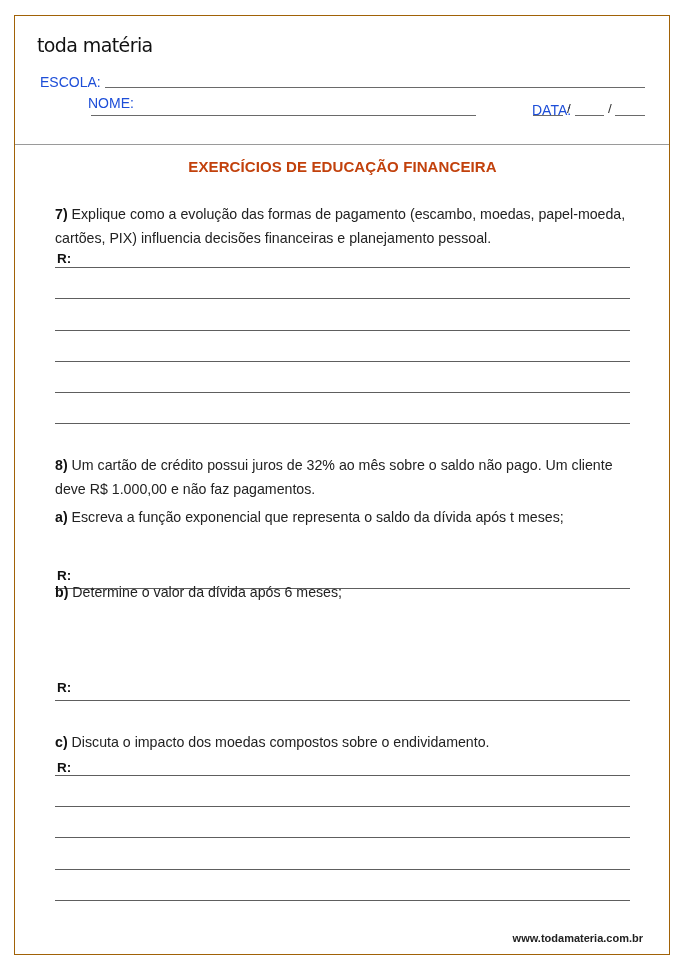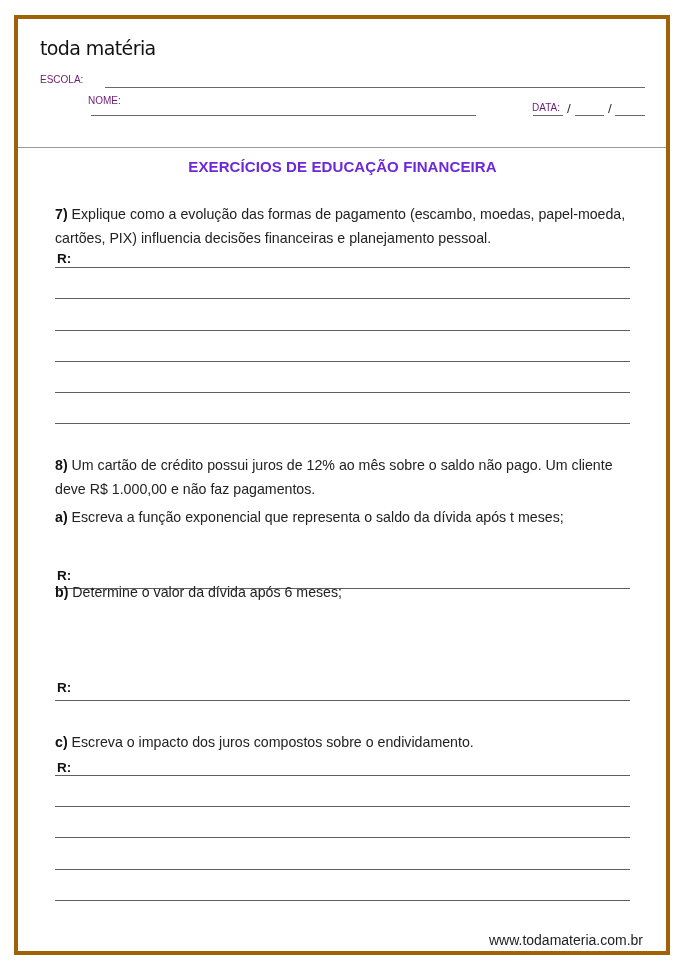--- a/index.html
+++ b/index.html
@@ -1,28 +1,28 @@
 <!DOCTYPE html>
 <html><head>
   <meta charset="utf-8">
   <style>
     html, body { margin: 0; padding: 0; background: #ffffff; }
     body { width: 685px; height: 967px; position: relative; font-family: "Liberation Sans", sans-serif; color: #1a1a1a; overflow: hidden; }
-    .sheet { position: absolute; left: 14px; top: 15px; width: 656px; height: 940px; border: 4px solid #a16207; box-sizing: border-box; }
+    .sheet { position: absolute; left: 14px; top: 15px; width: 656px; height: 940px; border: 1px solid #a16207; box-sizing: border-box; }
     .header-divider { position: absolute; left: 0; right: 0; top: 128px; height: 0; border-top: 1px solid #9a9a9a; }
     .logo { position: absolute; left: 22px; top: 18px; font-family: "DejaVu Sans", sans-serif; font-size: 19px; letter-spacing: -0.6px; color: #111; font-weight: normal; }
-    .field-label { position: absolute; font-size: 10px; color: #701a75; }
+    .field-label { position: absolute; font-size: 14px; color: #1d4ed8; }
     .field-line { position: absolute; height: 0; border-top: 1px solid #6a6a6a; }
     .slash { position: absolute; font-size: 13.5px; color: #333; }
-    .title { position: absolute; left: 0; right: 0; top: 158px; text-align: center; font-size: 15px; font-weight: bold; color: #6d28d9; letter-spacing: 0.1px; }
+    .title { position: absolute; left: 0; right: 0; top: 158px; text-align: center; font-size: 15px; font-weight: bold; color: #c2410c; letter-spacing: 0.1px; }
     .qtext { position: absolute; left: 55px; width: 580px; font-size: 14.2px; line-height: 24px; color: #222; }
     .qtext b { font-weight: bold; color: #111; }
     .rlabel { position: absolute; left: 57px; font-size: 13.5px; font-weight: bold; color: #111; }
     .aline { position: absolute; left: 55px; width: 575px; height: 0; border-top: 1.6px solid #5e5e5e; }
-    .footer { position: absolute; right: 42px; top: 932px; font-size: 14px; font-weight: normal; color: #222; }
+    .footer { position: absolute; right: 42px; top: 932px; font-size: 11px; font-weight: bold; color: #222; }
   </style>
 </head>
 <body>
 
 <div class="sheet">
   <div class="logo">toda matéria</div>
   <div class="header-divider"></div>
 </div>
 
 <span class="field-label" style="left:40px; top:74px;">ESCOLA:</span>
@@ -45,37 +45,37 @@
 </div>
 <span class="rlabel" style="top:251px;">R:</span>
 <div class="aline" style="top:267px;"></div>
 <div class="aline" style="top:298px;"></div>
 <div class="aline" style="top:330px;"></div>
 <div class="aline" style="top:361px;"></div>
 <div class="aline" style="top:392px;"></div>
 <div class="aline" style="top:423px;"></div>
 
 <div class="qtext" style="top:453px;">
-  <b>8)</b><span> Um cartão de crédito possui juros de 12% ao mês sobre o saldo não pago. Um cliente deve R$ 1.000,00 e não faz pagamentos.</span>
+  <b>8)</b><span> Um cartão de crédito possui juros de 32% ao mês sobre o saldo não pago. Um cliente deve R$ 1.000,00 e não faz pagamentos.</span>
 </div>
 
 <div class="qtext" style="top:505px;">
   <b>a)</b><span> Escreva a função exponencial que representa o saldo da dívida após t meses;</span>
 </div>
 <span class="rlabel" style="top:568px;">R:</span>
 <div class="aline" style="top:588px;"></div>
 
 <div class="qtext" style="top:580px;">
   <b>b)</b><span> Determine o valor da dívida após 6 meses;</span>
 </div>
 <span class="rlabel" style="top:680px;">R:</span>
 <div class="aline" style="top:700px;"></div>
 
 <div class="qtext" style="top:730px;">
-  <b>c)</b><span> Escreva o impacto dos juros compostos sobre o endividamento.</span>
+  <b>c)</b><span> Discuta o impacto dos moedas compostos sobre o endividamento.</span>
 </div>
 <span class="rlabel" style="top:760px;">R:</span>
 <div class="aline" style="top:775px;"></div>
 <div class="aline" style="top:806px;"></div>
 <div class="aline" style="top:837px;"></div>
 <div class="aline" style="top:869px;"></div>
 <div class="aline" style="top:900px;"></div>
 
 <div class="footer">www.todamateria.com.br</div>
 

